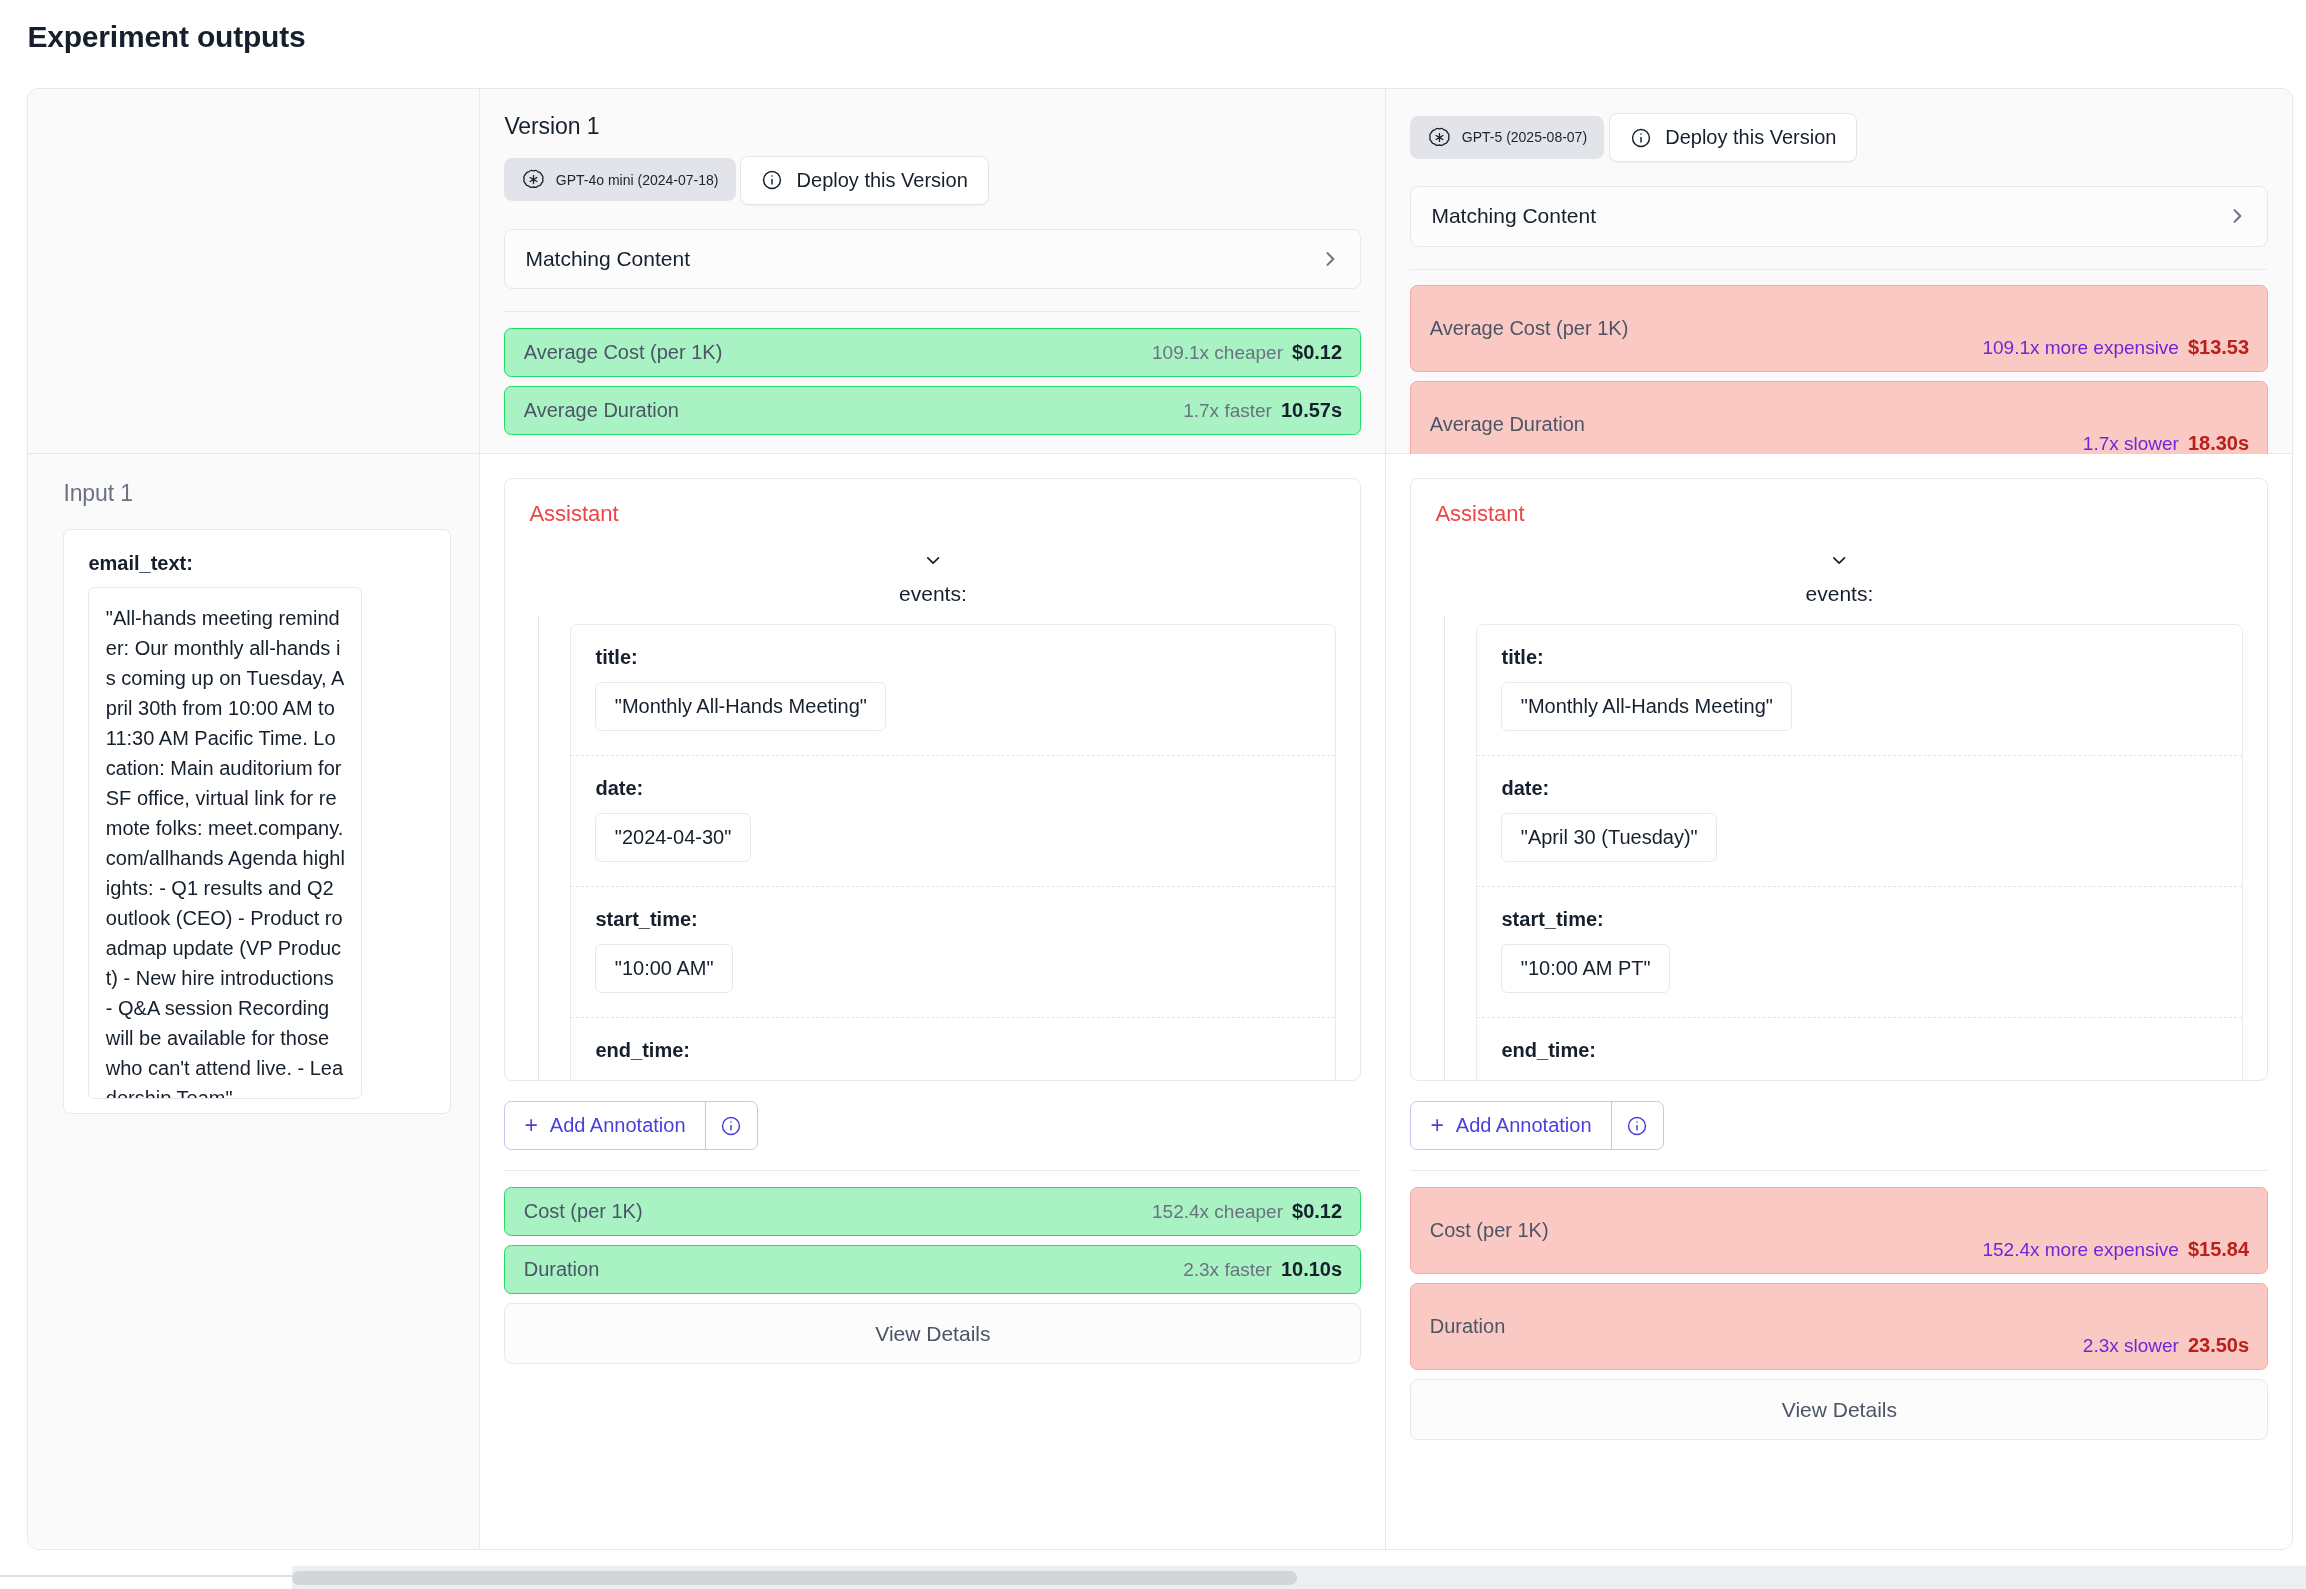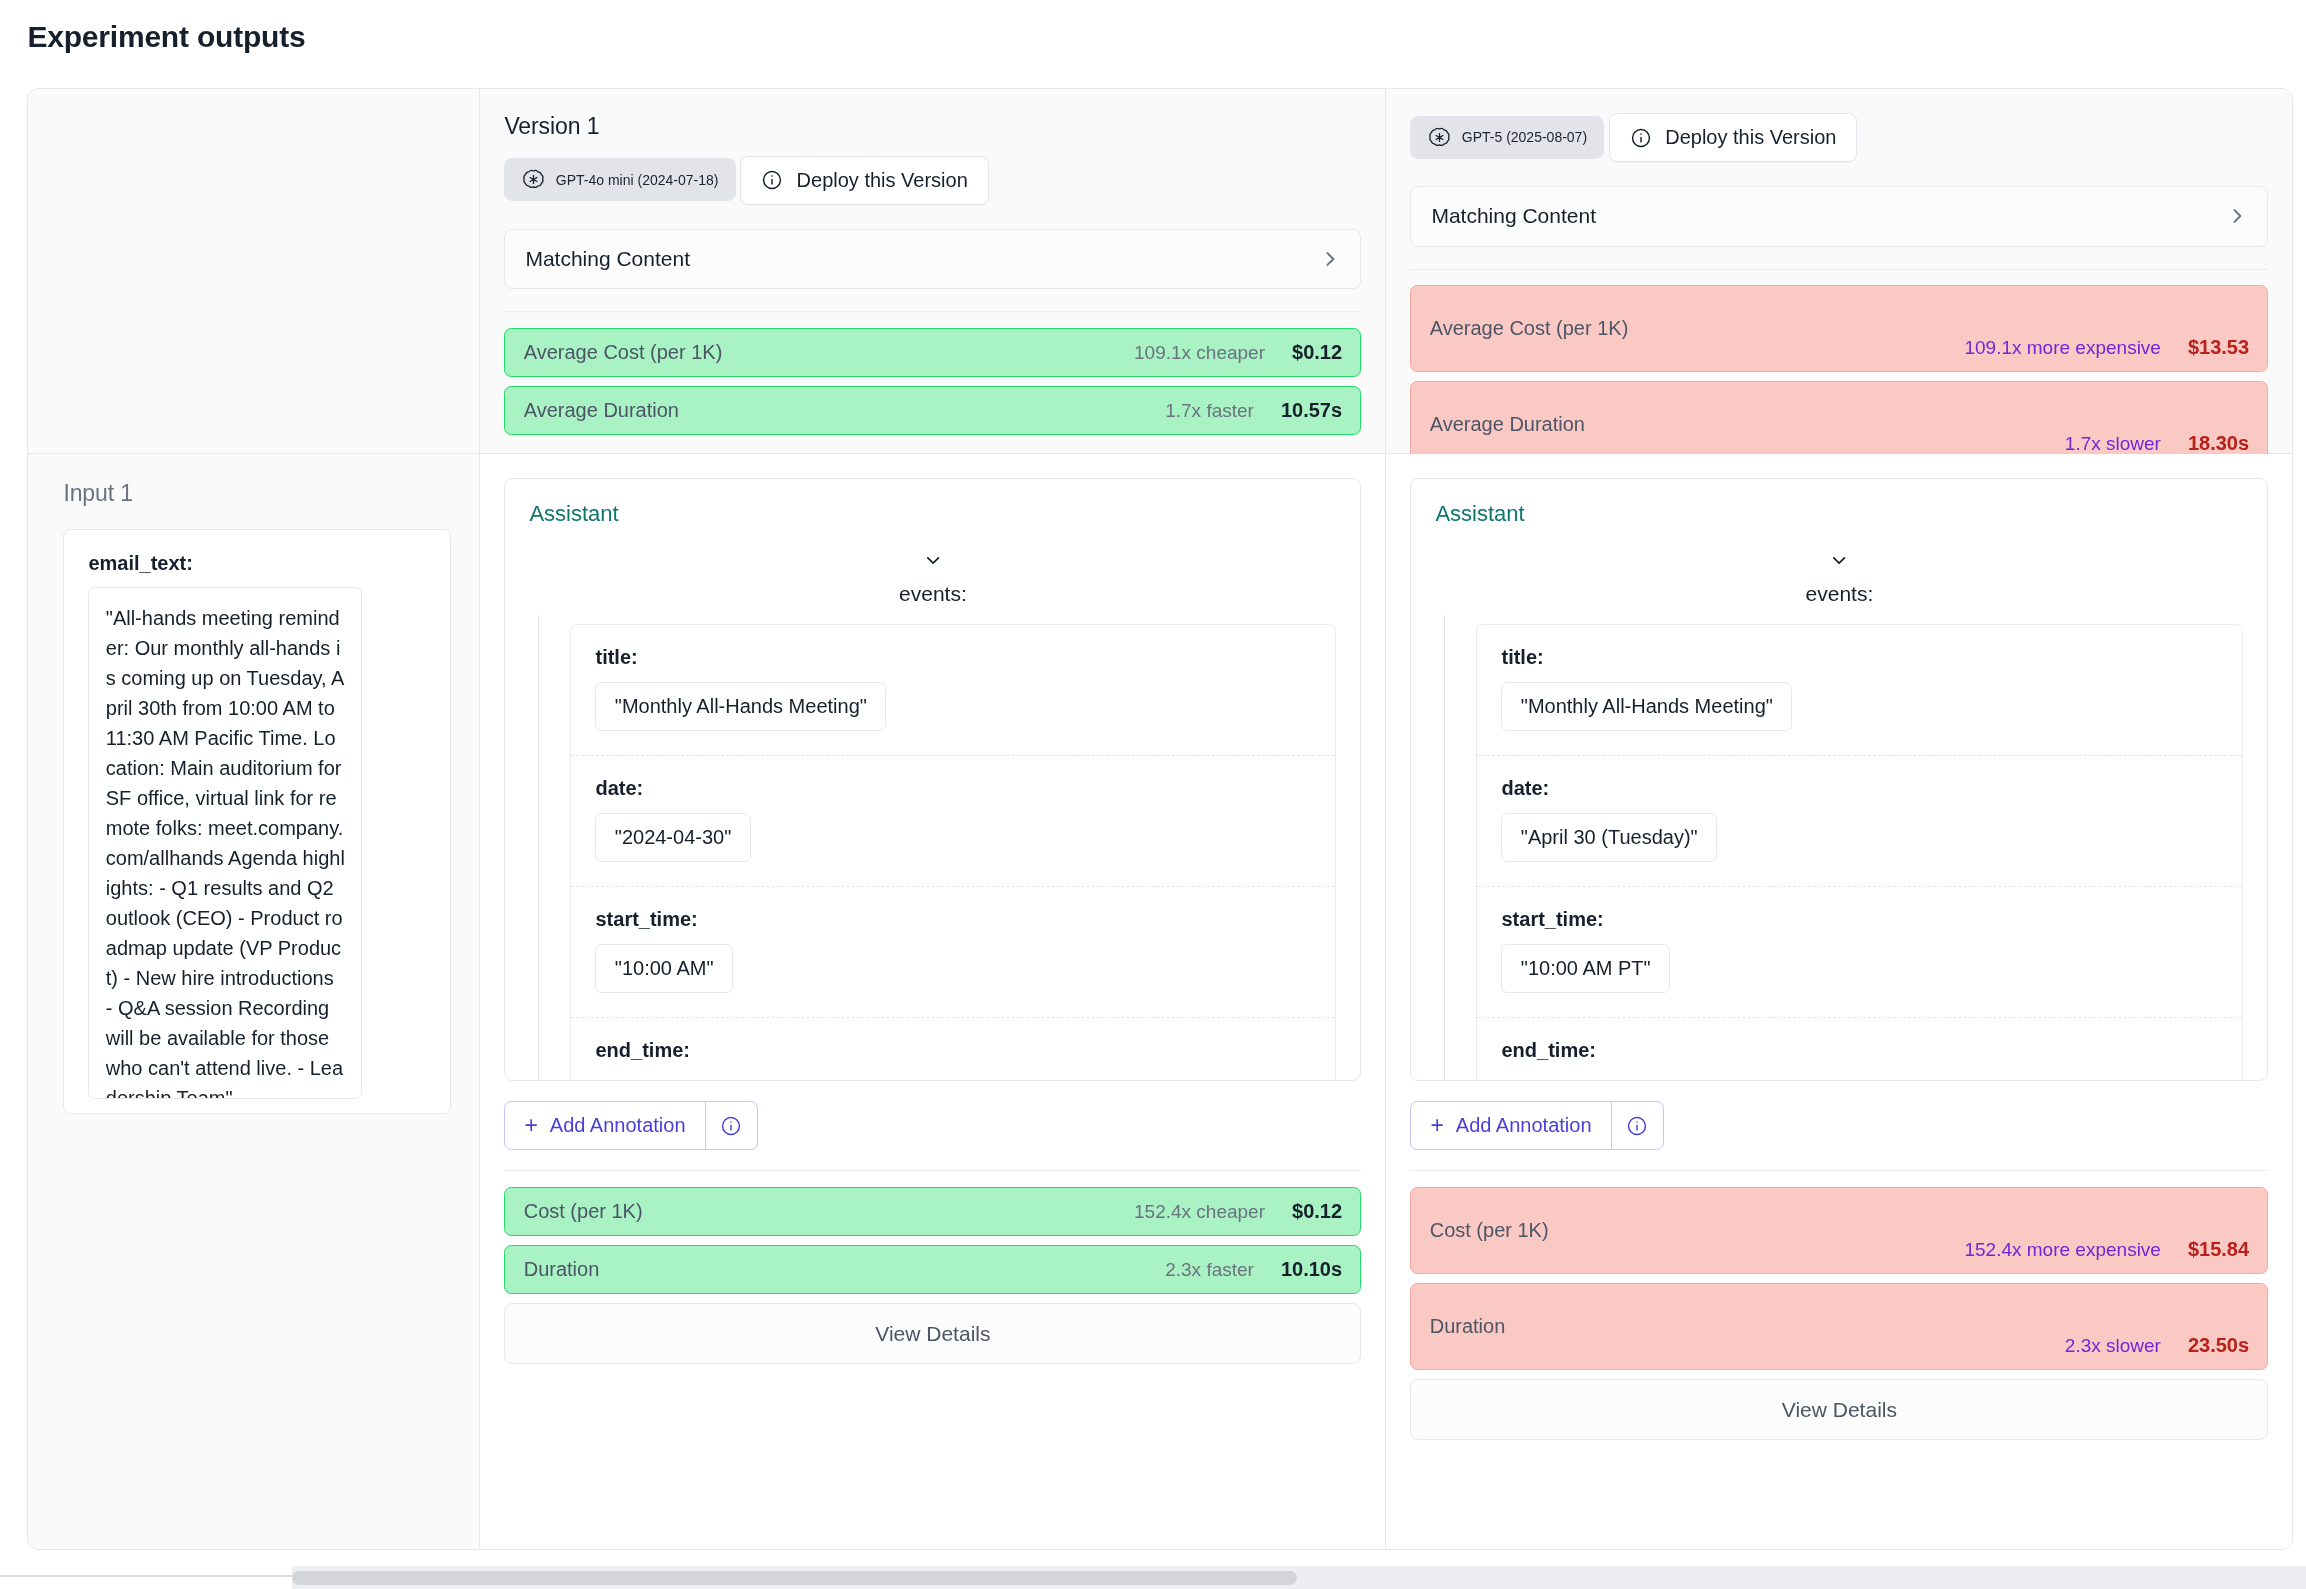--- a/index.html
+++ b/index.html
@@ -150,21 +150,21 @@
     padding: 12px 18.3px;
     margin-bottom: 9.1px;
     font-size: 20px;
   }
   .metric-bar.good { background: #a9f2c4; border: 1.4px solid #24d96a; }
   .metric-bar.bad  { background: #fbc9c4; border: 1.4px solid #f5a9a2; }
 
   .metric-label { color: #4b5565; }
   .metric-bar.bad .metric-label { color: #4b5565; }
 
-  .metric-right { display: flex; align-items: baseline; gap: 27px; }
+  .metric-right { display: flex; align-items: baseline; gap: 9px; }
   .metric-cmp { font-size: 19px; color: #6b7280; }
   .metric-val { font-size: 20px; font-weight: 700; color: #16202c; }
   .metric-bar.bad .metric-cmp { color: #6d28d9; margin-top: 39px; }
   .metric-bar.bad .metric-val { color: #b8201a; font-weight: 700; }
 
   
   .input-label {
     font-size: 23px;
     color: #6b7280;
     padding: 25.6px 0 0 35px;
@@ -208,21 +208,21 @@
     border: 0.9px solid #e6e8ec;
     border-radius: 8.2px;
     padding: 22px 24px 0 24px;
     height: 603px;
     overflow: hidden;
     position: relative;
   }
 
   .assistant-title {
     font-size: 22px;
-    color: #0f766e;
+    color: #ef4444;
     margin-bottom: 24px;
   }
 
   .events-row {
     display: flex;
     align-items: center;
     gap: 12.8px;
     font-size: 21px;
     color: #16202c;
     margin-bottom: 9.1px;

